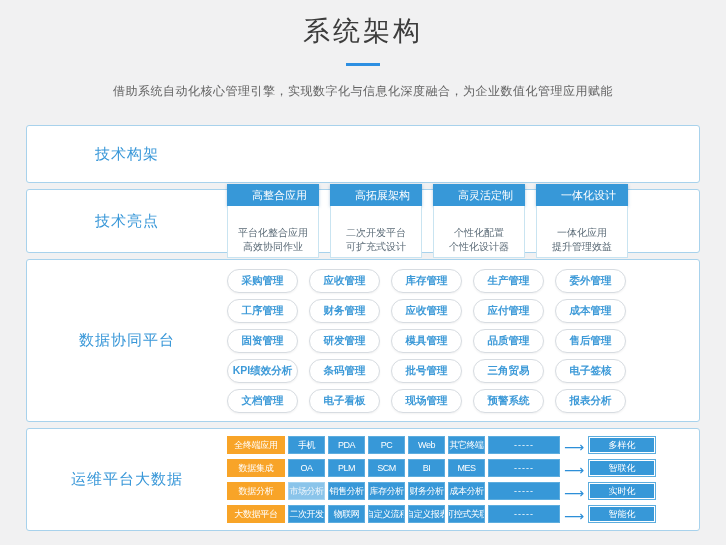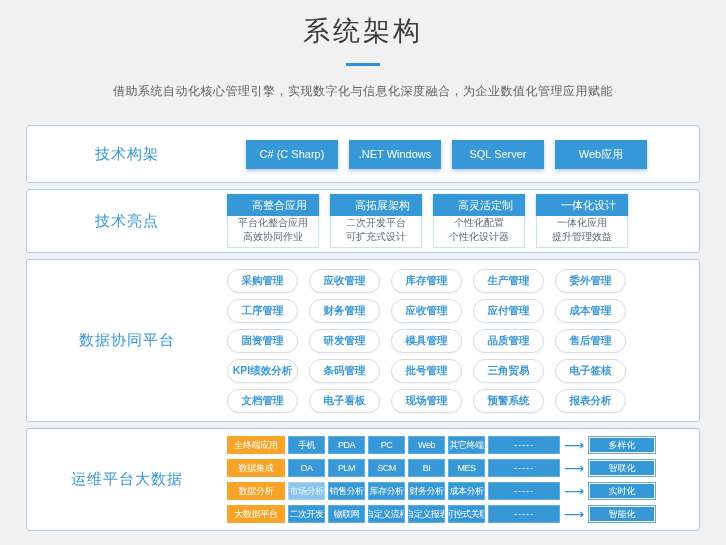--- a/index.html
+++ b/index.html
@@ -83,21 +83,21 @@
     font-size:11px;
     display:flex;align-items:center;justify-content:center;
     box-shadow:0 1px 3px rgba(40,110,170,0.35);
     white-space:nowrap;
     padding-left:13px;
   }
   .hl-body{
     border:1px solid #c9e4f1;
     border-top:none;
     background:#fff;
-    padding:0 0 3px;
+    padding:20px 0 3px;
   }
   .hl-line{
     text-align:center;
     font-size:10px;
     color:#5b6b77;
     line-height:14px;
     white-space:nowrap;
   }
 
   
@@ -118,21 +118,21 @@
     font-weight:600;
     display:flex;align-items:center;justify-content:center;
     box-shadow:0 1px 2px rgba(0,0,0,0.05);
     white-space:nowrap;
     cursor:pointer;
   }
 
   
   .panel-ops{height:103px;}
   .ops-col{display:flex;flex-direction:column;gap:5px;}
-  .ops-row{display:flex;align-items:center;gap:3px;}
+  .ops-row{display:flex;align-items:flex-end;gap:3px;}
   .chip{
     box-sizing:border-box;
     height:18px;
     display:flex;align-items:center;justify-content:center;
     color:#fff;
     font-size:9px;
     white-space:nowrap;
     overflow:hidden;
     cursor:pointer;
   }
@@ -160,26 +160,20 @@
 <div class="page">
 
   <h1 class="page-title">系统架构</h1>
   <div class="title-underline"></div>
   <p class="page-subtitle">借助系统自动化核心管理引擎，实现数字化与信息化深度融合，为企业数值化管理应用赋能</p>
 
   <div class="panels">
 
     <section class="panel panel-tech">
       <div class="panel-label">技术构架</div>
-      <div class="panel-content btn-row" id="tech-stack-buttons">
-          <div class="big-btn">C#  (C Sharp)</div>
-          <div class="big-btn">.NET Windows</div>
-          <div class="big-btn">SQL Server</div>
-          <div class="big-btn">Web应用</div>
-        </div>
     </section>
 
     <section class="panel panel-highlights">
       <div class="panel-label">技术亮点</div>
       <div class="panel-content btn-row" id="highlight-cards">
           <div class="hl-card">
             <div class="hl-head">高整合应用</div>
             <div class="hl-body">
               <div class="hl-line">平台化整合应用</div>
               <div class="hl-line">高效协同作业</div>

